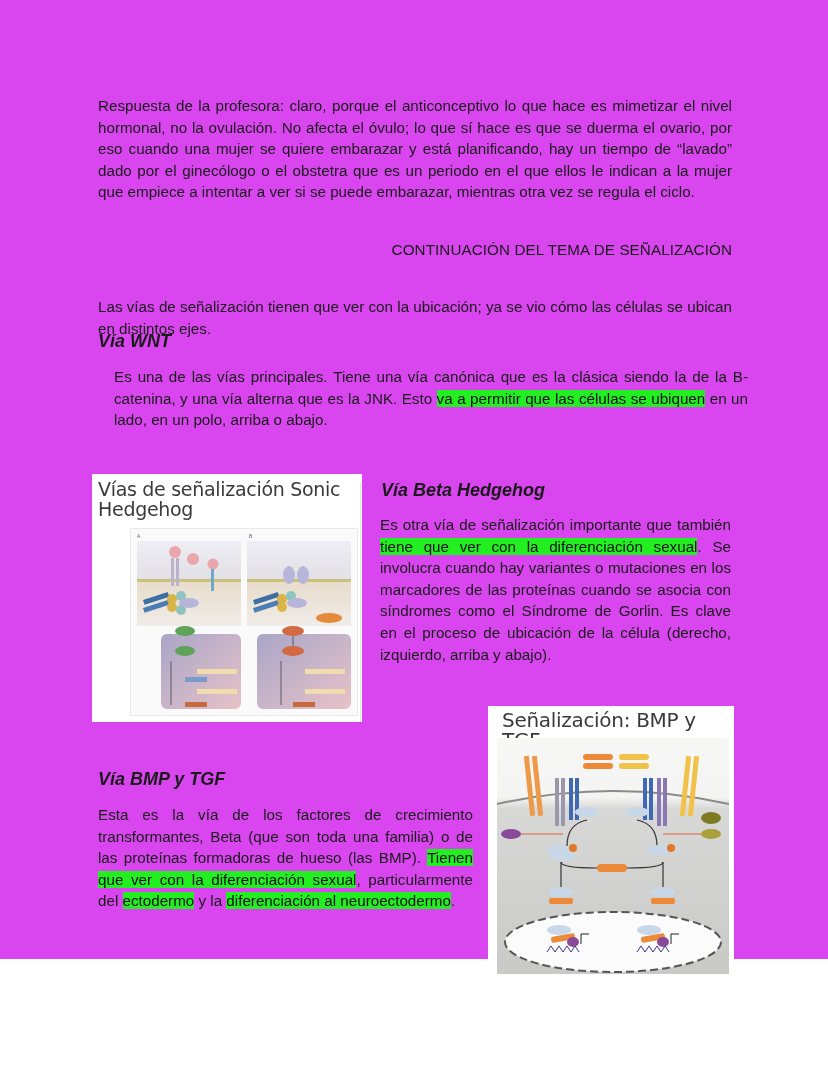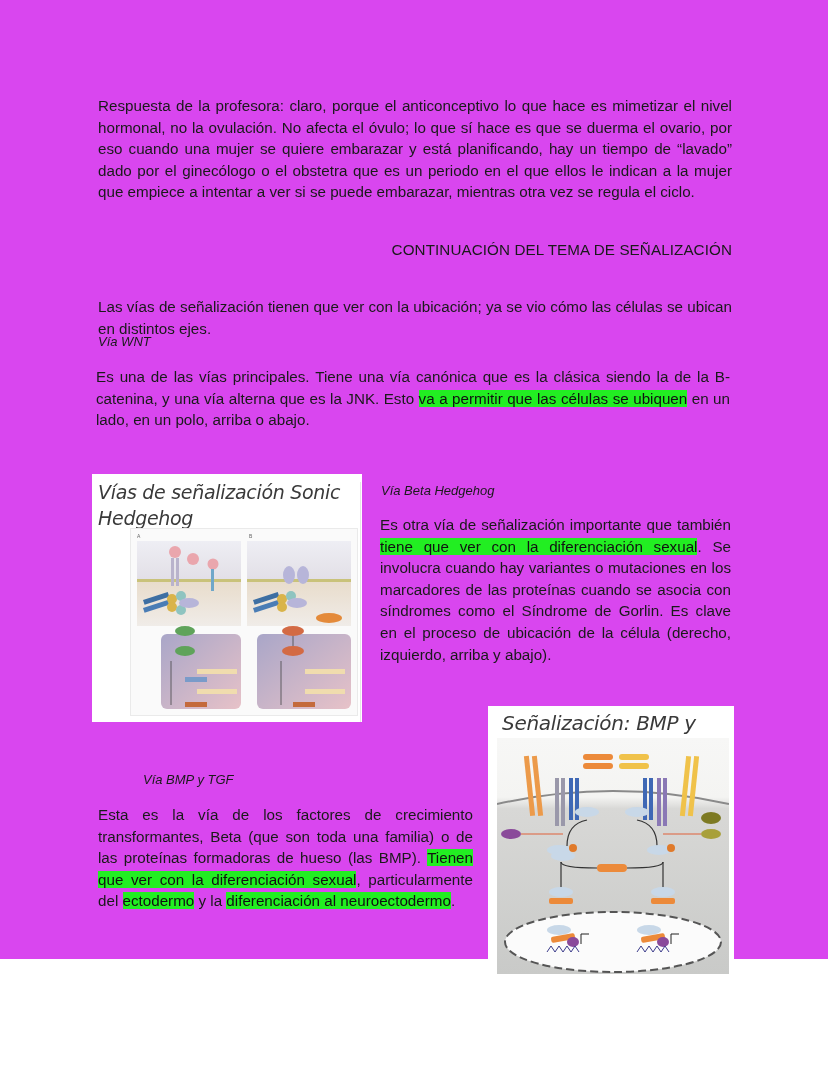--- a/index.html
+++ b/index.html
@@ -36,40 +36,39 @@
     .heading-plain {
       position: absolute;
       font-size: 15.2px;
       line-height: 21px;
       margin: 0;
       letter-spacing: 0.1px;
       text-align: right;
     }
     .heading-italic {
       position: absolute;
-      font-size: 13px;
+      font-size: 18px;
       line-height: 21px;
-      font-weight: normal;
+      font-weight: bold;
       font-style: italic;
       margin: 0;
     }
     
     .slide {
       position: absolute;
       background: #ffffff;
     }
     .slide-title {
       position: absolute;
       font-family: "DejaVu Sans", sans-serif;
       font-size: 19px;
-      line-height: 26px;
+      line-height: 20px;
       color: #3a3a3a;
       font-weight: normal;
       letter-spacing: -0.3px;
-      font-style: italic;
     }
     .slide-edge {
       position: absolute;
       background: #e6e6e6;
     }
     .fig {
       position: absolute;
       overflow: hidden;
     }
   </style>
@@ -79,21 +78,21 @@
 <div class="page">
 
   <p class="para" style="left:98px; top:95px; width:634px;">Respuesta de la profesora: claro, porque el anticonceptivo lo que hace es mimetizar el nivel hormonal, no la ovulación. No afecta el óvulo; lo que sí hace es que se duerma el ovario, por eso cuando una mujer se quiere embarazar y está planificando, hay un tiempo de “lavado” dado por el ginecólogo o el obstetra que es un periodo en el que ellos le indican a la mujer que empiece a intentar a ver si se puede embarazar, mientras otra vez se regula el ciclo.</p>
 
   <p class="heading-plain" style="left:98px; top:239px; width:634px;">CONTINUACIÓN DEL TEMA DE SEÑALIZACIÓN</p>
 
   <p class="para" style="left:98px; top:268px; width:634px;margin-top:28px;">Las vías de señalización tienen que ver con la ubicación; ya se vio cómo las células se ubican en distintos ejes.</p>
 
   <p class="heading-italic" style="left:98px; top:331px;">Vía WNT</p>
 
-  <p class="para" style="left:96px; top:366px; width:634px;"><span>Es una de las vías principales. Tiene una vía canónica que es la clásica siendo la de la B-catenina, y una vía alterna que es la JNK. Esto </span><span class="hl">va a permitir que las células se ubiquen</span><span> en un lado, en un polo, arriba o abajo.</span></p>
+  <p class="para" style="left:114px; top:366px; width:634px;"><span>Es una de las vías principales. Tiene una vía canónica que es la clásica siendo la de la B-catenina, y una vía alterna que es la JNK. Esto </span><span class="hl">va a permitir que las células se ubiquen</span><span> en un lado, en un polo, arriba o abajo.</span></p>
 
   <div class="slide" style="left:92px; top:474px; width:270px; height:248px;">
     <div class="slide-edge" style="left:268px; top:8px; width:1px; height:240px;"></div>
     <div class="slide-title" style="left:6px; top:5px; width:250px;">Vías de señalización Sonic Hedgehog</div>
     <div class="fig" style="left:38px; top:54px; width:226px; height:186px; background:#fafafa; border:1px solid #eaeaea;">
       <svg width="226" height="186" viewBox="0 0 226 186">
         <defs>
           <linearGradient id="shhTop" x1="0" y1="0" x2="0" y2="1">
             <stop offset="0" stop-color="#eeeef4"></stop>
             <stop offset="1" stop-color="#e2dfe6"></stop>
@@ -156,21 +155,21 @@
         <path d="M150 132 L150 176" stroke="#444" stroke-width="0.8" fill="none"></path>
         <path d="M162 107 L162 117" stroke="#444" stroke-width="0.8" fill="none"></path>
       </svg>
     </div>
   </div>
 
   <p class="heading-italic" style="left:381px; top:480px;">Vía Beta Hedgehog</p>
 
   <p class="para" style="left:380px; top:514px; width:351px;"><span>Es otra vía de señalización importante que también </span><span class="hl">tiene que ver con la diferenciación sexual</span><span>. Se involucra cuando hay variantes o mutaciones en los marcadores de las proteínas cuando se asocia con síndromes como el Síndrome de Gorlin. Es clave en el proceso de ubicación de la célula (derecho, izquierdo, arriba y abajo).</span></p>
 
-  <p class="heading-italic" style="left:98px; top:769px;margin-left:45px;">Vía BMP y TGF</p>
+  <p class="heading-italic" style="left:98px; top:769px;">Vía BMP y TGF</p>
 
   <p class="para" style="left:98px; top:804px; width:375px;"><span>Esta es la vía de los factores de crecimiento transformantes, Beta (que son toda una familia) o de las proteínas formadoras de hueso (las BMP). </span><span class="hl">Tienen que ver con la diferenciación sexual</span><span>, particularmente del </span><span class="hl">ectodermo</span><span> y la </span><span class="hl">diferenciación al neuroectodermo</span><span>.</span></p>
 
   <div class="slide" style="left:488px; top:706px; width:246px; height:270px;">
     <div class="slide-title" style="left:14px; top:4px; width:230px; font-size:20px;">Señalización: BMP y TGF</div>
     <div class="fig" style="left:9px; top:32px; width:232px; height:236px; background:#f2f2f0;">
       <svg width="232" height="236" viewBox="0 0 232 236">
         <defs>
           <linearGradient id="bmpBg" x1="0" y1="0" x2="0" y2="1">
             <stop offset="0" stop-color="#f7f7f6"></stop>

